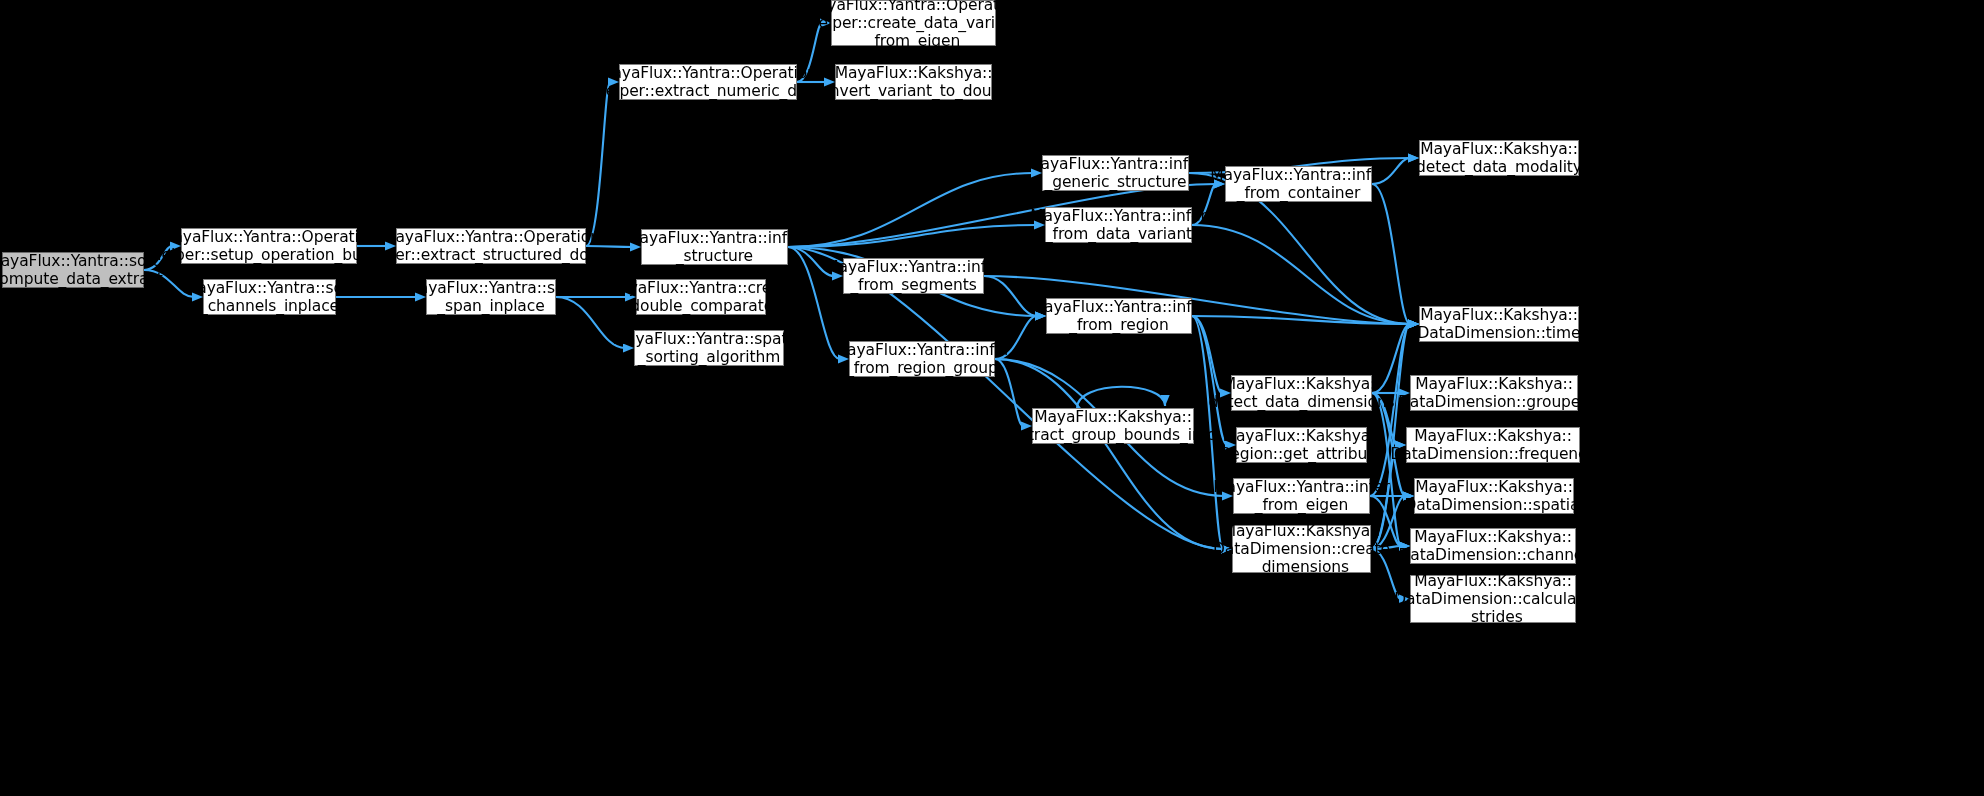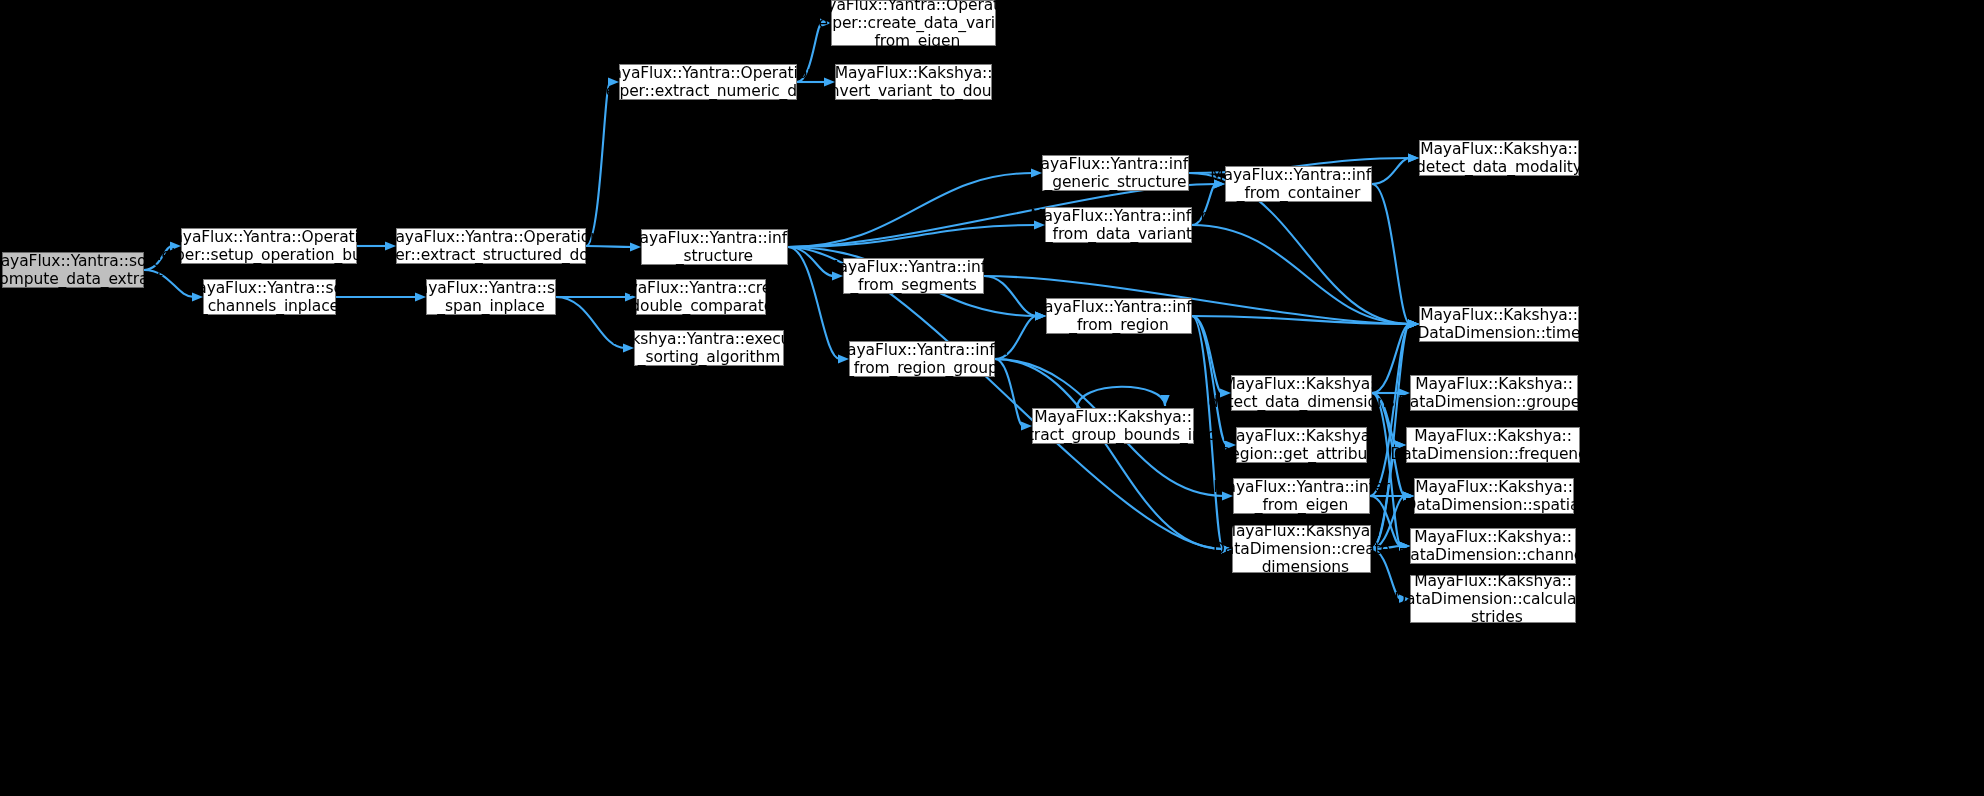--- a/index.html
+++ b/index.html
@@ -176,21 +176,21 @@
 Helper::extract_numeric_data</div>
       <div class="node" style="left: 831px; top: 0px; width: 165px; height: 46px;">MayaFlux::Yantra::Operation
 Helper::create_data_variant
 _from_eigen</div>
       <div class="node" style="left: 835px; top: 64px; width: 157px; height: 36px;">MayaFlux::Kakshya::
 convert_variant_to_double</div>
       <div class="node" style="left: 641px; top: 229px; width: 147px; height: 36px;">MayaFlux::Yantra::infer
 _structure</div>
       <div class="node" style="left: 636px; top: 279px; width: 130px; height: 36px;">MayaFlux::Yantra::create
 _double_comparator</div>
-      <div class="node" style="left: 634px; top: 330px; width: 150px; height: 36px;">Kakshya::Yantra::execute
+      <div class="node" style="left: 634px; top: 330px; width: 150px; height: 36px;">MayaFlux::Yantra::spatial
 _sorting_algorithm</div>
       <div class="node" style="left: 1042px; top: 155px; width: 147px; height: 36px;">MayaFlux::Yantra::infer
 _generic_structure</div>
       <div class="node" style="left: 1045px; top: 207px; width: 147px; height: 36px;">MayaFlux::Yantra::infer
 _from_data_variant</div>
       <div class="node" style="left: 843px; top: 258px; width: 141px; height: 36px;">MayaFlux::Yantra::infer
 _from_segments</div>
       <div class="node" style="left: 1046px; top: 298px; width: 146px; height: 36px;">MayaFlux::Yantra::infer
 _from_region</div>
       <div class="node" style="left: 849px; top: 341px; width: 146px; height: 36px;">MayaFlux::Yantra::infer

